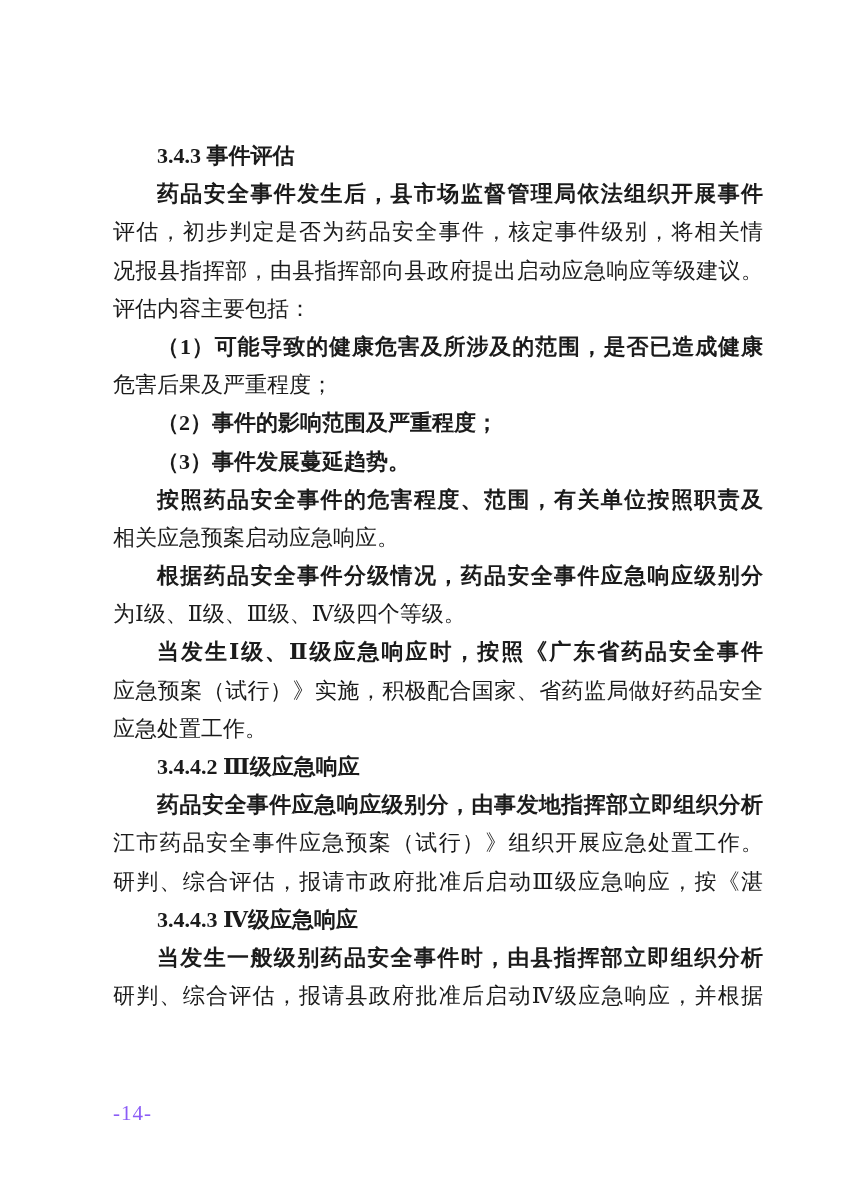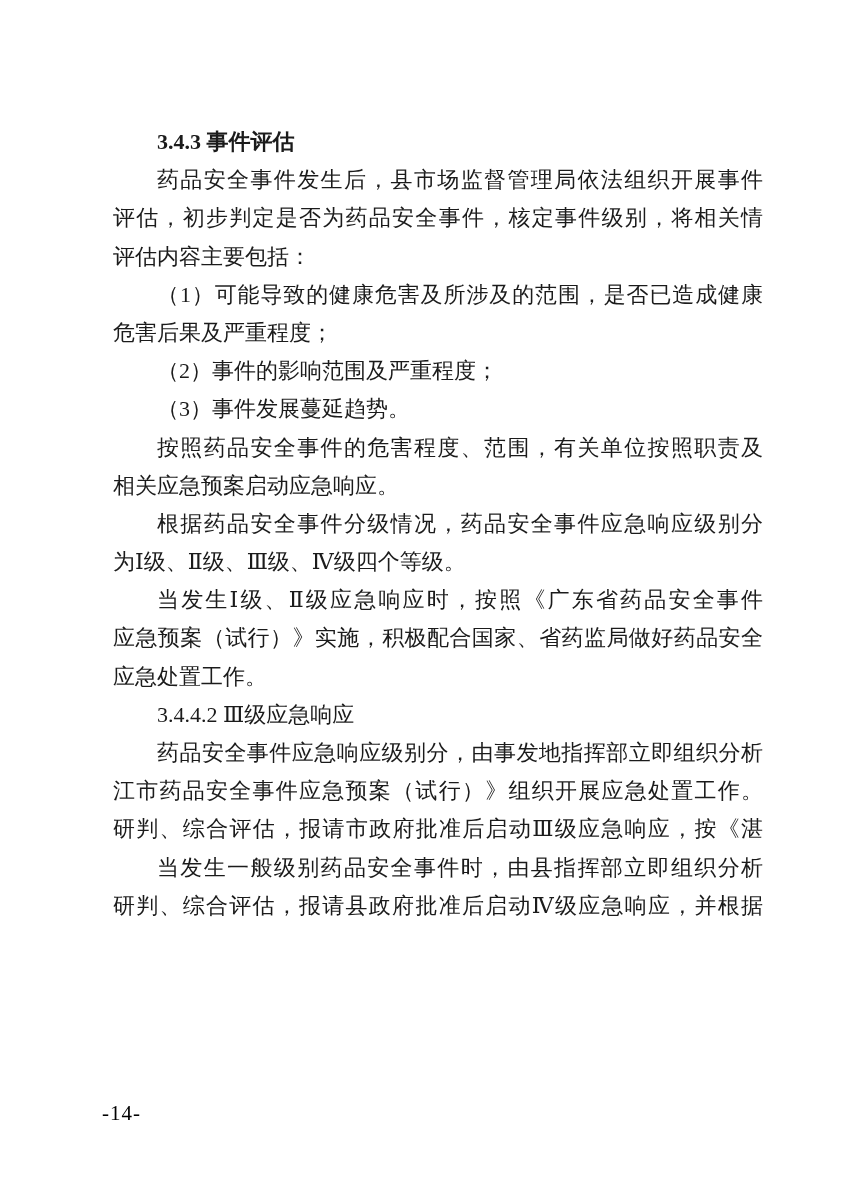--- a/index.html
+++ b/index.html
@@ -12,60 +12,62 @@
     width: 850px;
     height: 1200px;
     background: #ffffff;
     overflow: hidden;
     font-family: "Liberation Serif", "DejaVu Serif", serif;
     color: #1b1b1b;
   }
   .content {
     position: absolute;
     left: 113px;
-    top: 123px;
+    top: 137px;
     width: 650px;
   }
   .ln {
     font-size: 22px;
     line-height: 38.2px;
     height: 38.2px;
     text-align: left;
   }
   .ln.fill {
     text-align: justify;
     text-align-last: justify;
     text-justify: inter-character;
   }
   .ln.ind {
     text-indent: 44px;
+    font-weight: bold;
   }
   .ln.bold {
     font-weight: 700;
   }
   .footer {
     position: absolute;
-    left: 102px;
+    left: 113px;
     top: 1099px;
     font-size: 21px;
     line-height: 28px;
     letter-spacing: 1px;
-    color: #000000;
+    color: #8b5cf6;
   }
 </style>
 </head>
 <body>
 
 <div class="page">
   <div class="content">
 
     <div class="ln ind bold">3.4.3 事件评估</div>
 
     <div class="ln ind fill">药品安全事件发生后，县市场监督管理局依法组织开展事件</div>
     <div class="ln fill">评估，初步判定是否为药品安全事件，核定事件级别，将相关情</div>
+    <div class="ln fill">况报县指挥部，由县指挥部向县政府提出启动应急响应等级建议。</div>
     <div class="ln">评估内容主要包括：</div>
 
     <div class="ln ind fill">（1）可能导致的健康危害及所涉及的范围，是否已造成健康</div>
     <div class="ln">危害后果及严重程度；</div>
 
     <div class="ln ind">（2）事件的影响范围及严重程度；</div>
 
     <div class="ln ind">（3）事件发展蔓延趋势。</div>
 
 
@@ -79,20 +81,21 @@
     <div class="ln ind fill">当发生Ⅰ级、Ⅱ级应急响应时，按照《广东省药品安全事件</div>
     <div class="ln fill">应急预案（试行）》实施，积极配合国家、省药监局做好药品安全</div>
     <div class="ln">应急处置工作。</div>
 
     <div class="ln ind">3.4.4.2 Ⅲ级应急响应</div>
 
     <div class="ln ind fill">药品安全事件应急响应级别分，由事发地指挥部立即组织分析</div>
     <div class="ln fill">江市药品安全事件应急预案（试行）》组织开展应急处置工作。</div>
     <div class="ln fill">研判、综合评估，报请市政府批准后启动Ⅲ级应急响应，按《湛</div>
 
+    <div class="ln ind">3.4.4.3 Ⅳ级应急响应</div>
 
     <div class="ln ind fill">当发生一般级别药品安全事件时，由县指挥部立即组织分析</div>
     <div class="ln fill">研判、综合评估，报请县政府批准后启动Ⅳ级应急响应，并根据</div>
 
   </div>
 
   <div class="footer">-14-</div>
 </div>
 
 </body></html>

